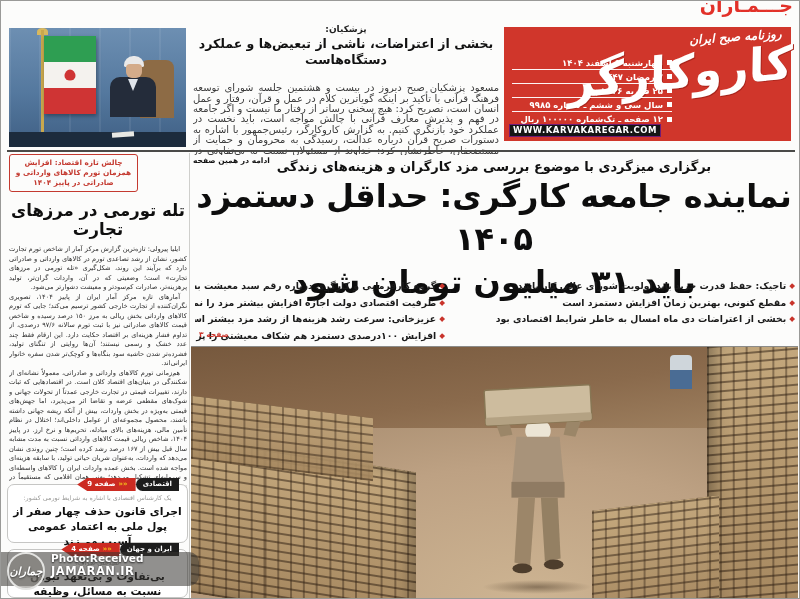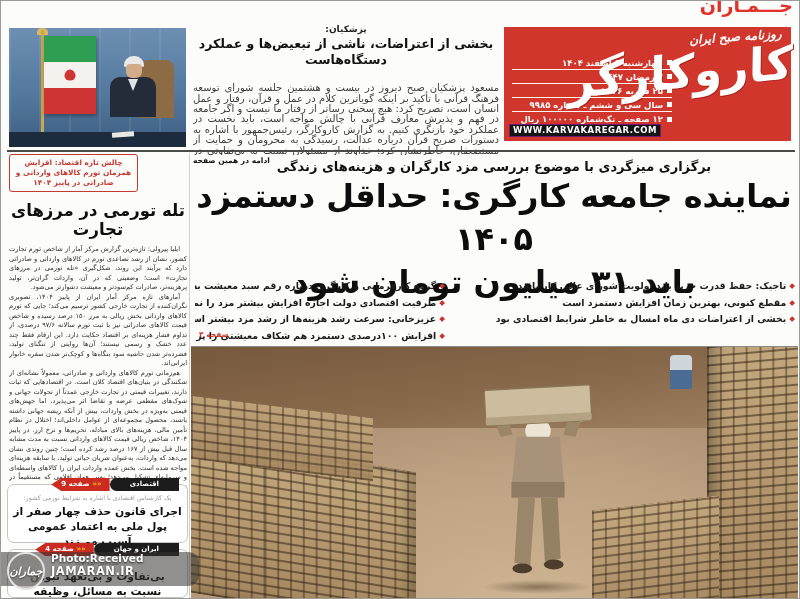--- a/index.html
+++ b/index.html
@@ -81,21 +81,21 @@
              height:243px; overflow:hidden; }
   .lc-body p { text-indent:7px; }
   .lc-cont { font-size:7.4px; font-weight:bold; text-align:left; margin-top:1px; }
 
   
   .news-box { left:6px; width:181px; background:#fff; border:1px solid #c6c6c4; border-radius:7px;
               padding:9px 5px 3px; }
   .box1 { top:483px; height:59px; }
   .box2 { top:548px; height:49px; }
   .box-tag { position:absolute; top:-7px; right:8px; display:flex; direction:rtl; align-items:center; height:13px; }
-  .tag-black { background:#1c1c1c; color:#fff; font-size:7px; font-weight:bold; padding:0 20px;
+  .tag-black { background:#1c1c1c; color:#fff; font-size:7px; font-weight:bold; padding:0 7px;
                border-radius:7px 0 0 7px; line-height:13px; }
   .tag-red { background:#cc2b22; color:#fff; font-size:7px; font-weight:bold; padding:0 8px 0 10px;
              line-height:13px; clip-path:polygon(100% 0,100% 100%,10px 100%,0 50%,10px 0); }
   .tag-chev { color:#f4c21a; font-weight:bold; margin-left:3px; }
   .box-kicker { text-align:center; font-size:6.4px; color:#9a9a98; }
   .box-headline { text-align:center; font-size:10.8px; font-weight:900; color:#101010; line-height:1.4; margin-top:2px; }
 
   
   .photo { left:190px; top:345px; width:607px; height:253px; overflow:hidden; background:#b59a78;
            border-top:1px solid #8b8b89; }

